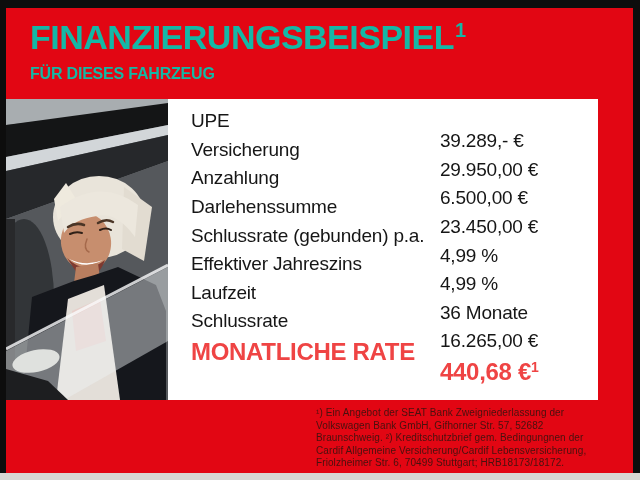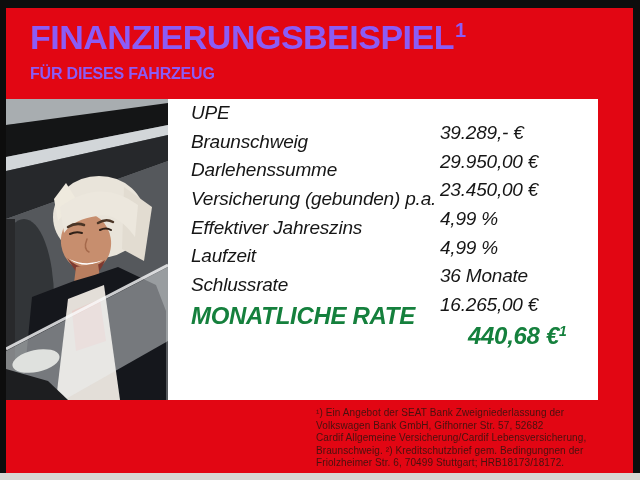--- a/index.html
+++ b/index.html
@@ -9,37 +9,37 @@
     font-family:"Liberation Sans",sans-serif;
     -webkit-font-smoothing:antialiased;
   }
   .stage{position:relative;width:640px;height:480px;background:#0d0d0d;}
 
   
   .red-area{position:absolute;left:6px;top:8px;right:7px;bottom:7px;background:#e20613;}
   .bottom-strip{position:absolute;left:0;right:0;bottom:0;height:7px;background:#d8d7d3;}
 
   
-  .header{position:absolute;left:30px;top:19px;color:#8b5cf6;}
+  .header{position:absolute;left:30px;top:19px;color:#14b8a6;}
   .header .line1{font-size:34px;font-weight:bold;letter-spacing:-0.5px;line-height:36px;white-space:nowrap;}
   .header .line1 .fn-sup{font-size:20px;position:relative;top:-12px;margin-left:1px;}
   .header .line2{font-size:16px;font-weight:bold;letter-spacing:-0.2px;line-height:28px;white-space:nowrap;}
 
   
   .photo{position:absolute;left:6px;top:99px;width:162px;height:301px;overflow:hidden;background:#6e7174;}
 
   
   .panel{
     position:absolute;left:168px;top:99px;width:430px;height:301px;
-    background:#ffffff;box-sizing:border-box;padding:0 0 0 23px;font-style:italic;
+    background:#ffffff;box-sizing:border-box;padding:8px 0 0 23px;
   }
   .row{display:flex;align-items:center;height:28.6px;font-size:19px;color:#161616;letter-spacing:-0.2px;}
   .row .label{width:249px;white-space:nowrap;}
   .row .value{white-space:nowrap;margin-top:40px;}
-  .row.total{height:33px;font-size:24px;font-weight:bold;color:#15803d;letter-spacing:-0.3px;gap:28px;}
+  .row.total{height:33px;font-size:24px;font-weight:bold;color:#ef4444;letter-spacing:-0.3px;}
   .row.total .fn-sup{font-size:14px;position:relative;top:-8px;}
 
   
   .footnote{
     position:absolute;left:316px;top:407px;width:294px;
     font-size:10px;line-height:12.6px;color:#47120f;letter-spacing:0.1px;
   }
 </style>
 </head>
 <body>
@@ -87,29 +87,33 @@
       <polygon points="0,270 42,282 62,301 0,301" fill="#1d1e20"></polygon>
     </svg>
   </div>
 
   <div class="panel">
     <div class="row">
         <span class="label">UPE</span>
         <span class="value">39.289,- €</span>
       </div>
     <div class="row">
-        <span class="label">Braunschweig</span>
+        <span class="label">Versicherung</span>
         <span class="value">29.950,00 €</span>
+      </div>
+    <div class="row">
+        <span class="label">Anzahlung</span>
+        <span class="value">6.500,00 €</span>
       </div>
     <div class="row">
         <span class="label">Darlehenssumme</span>
         <span class="value">23.450,00 €</span>
       </div>
     <div class="row">
-        <span class="label">Versicherung (gebunden) p.a.</span>
+        <span class="label">Schlussrate (gebunden) p.a.</span>
         <span class="value">4,99 %</span>
       </div>
     <div class="row">
         <span class="label">Effektiver Jahreszins</span>
         <span class="value">4,99 %</span>
       </div>
     <div class="row">
         <span class="label">Laufzeit</span>
         <span class="value">36 Monate</span>
       </div>
@@ -119,20 +123,20 @@
       </div>
     <div class="row total">
       <span class="label">MONATLICHE RATE</span>
       <span class="value"><span>440,68 €</span><span class="fn-sup">1</span></span>
     </div>
   </div>
 
   <div class="footnote">
     <div>¹) Ein Angebot der SEAT Bank Zweigniederlassung der</div>
     <div>Volkswagen Bank GmbH, Gifhorner Str. 57, 52682</div>
+    <div>Braunschweig. ²) Kreditschutzbrief gem. Bedingungnen der</div>
     <div>Cardif Allgemeine Versicherung/Cardif Lebensversicherung,</div>
-    <div>Braunschweig. ²) Kreditschutzbrief gem. Bedingungnen der</div>
     <div>Friolzheimer Str. 6, 70499 Stuttgart; HRB18173/18172.</div>
   </div>
 
   <div class="bottom-strip"></div>
 
 </div>
 
 </body></html>

